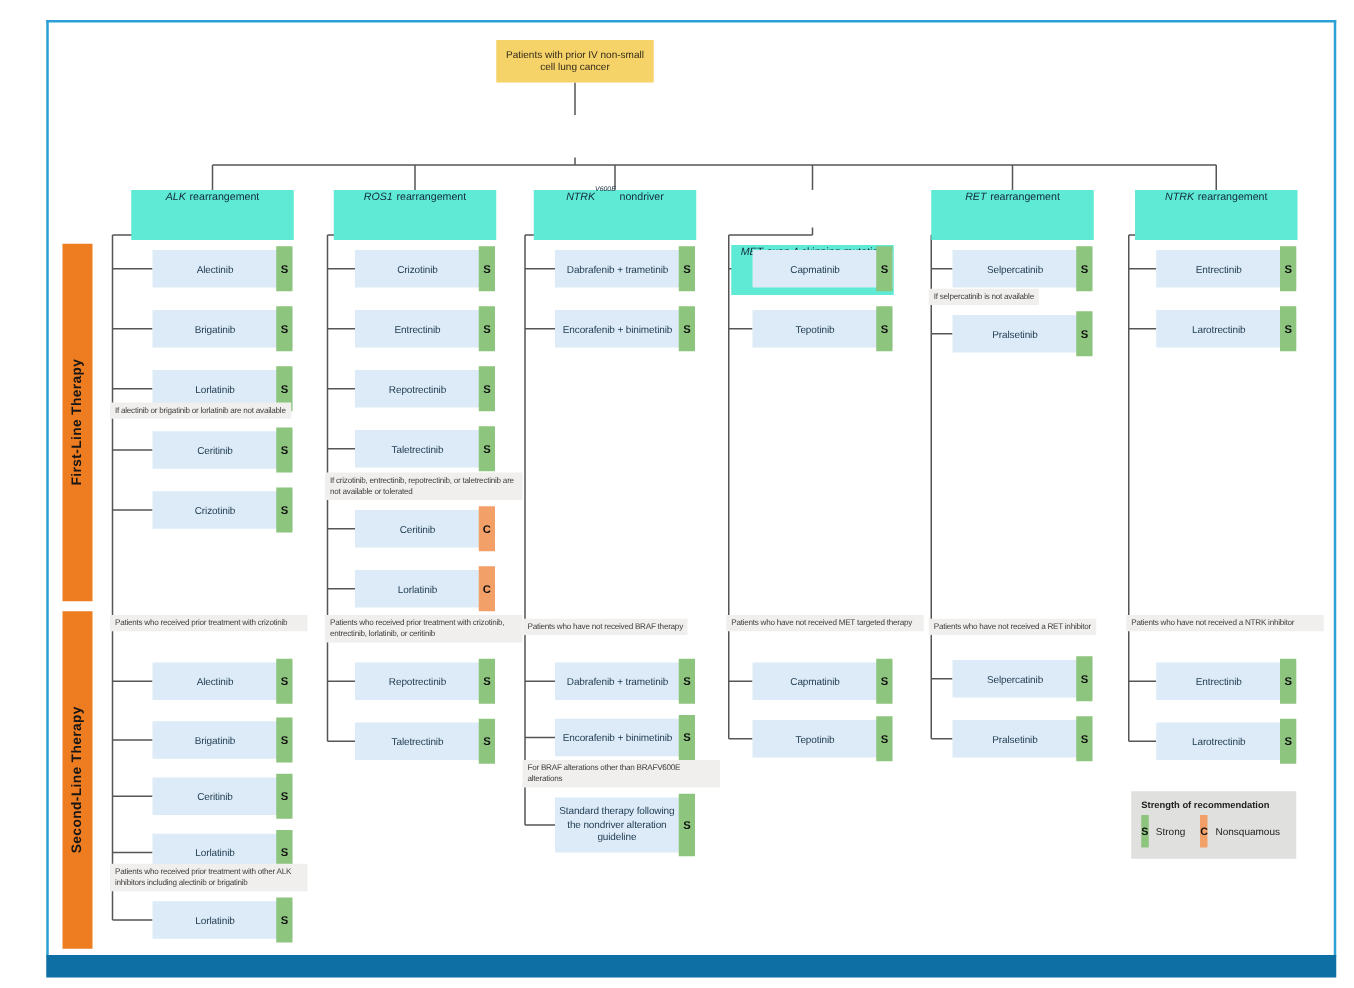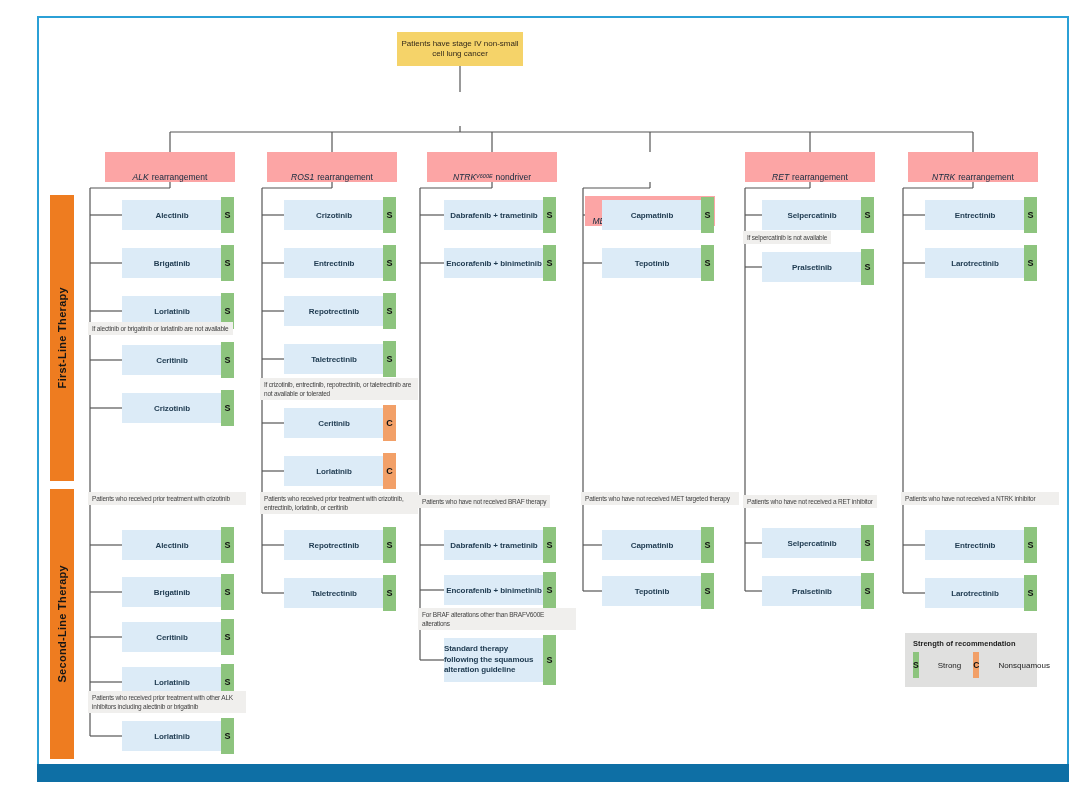--- a/index.html
+++ b/index.html
@@ -6,47 +6,47 @@
   .page{position:relative;width:1083px;height:790px;background:#fff;overflow:hidden;
         font-family:"Liberation Sans",sans-serif;}
   .frame{position:absolute;left:37px;top:16px;width:1032px;height:749px;
          border:2px solid #2ba0d6;border-bottom:none;box-sizing:border-box;}
   .bbar{position:absolute;left:37px;top:764px;width:1032px;height:18px;background:#0e6fa5;}
   #lines{position:absolute;left:0;top:0;width:1083px;height:790px;}
   .node{position:absolute;display:flex;align-items:center;justify-content:center;
         text-align:center;font-size:8px;line-height:1.3;padding:1px 3px;box-sizing:border-box;}
   .node.root{left:397px;top:32px;width:126px;height:34px;background:#f5d369;color:#33291a;}
   .node.subroot{left:392px;top:92px;width:136px;height:34px;background:#5b9bcc;color:#13293d;}
-  .colhead{position:absolute;width:130px;height:30px;background:#fca5a5;color:#13293d;
-           font-size:8.5px;display:flex;align-items:flex-end;justify-content:center;box-sizing:border-box;}
+  .colhead{position:absolute;width:130px;height:40px;background:#5eead4;color:#13293d;
+           font-size:8.5px;display:flex;align-items:flex-start;justify-content:center;box-sizing:border-box;}
   .colhead .g{font-style:italic;}
   .colhead .sup{font-style:italic;font-size:5.5px;position:relative;top:-3px;}
   .colhead .r{margin-left:3px;}
   .drug{position:absolute;background:#dcebf7;display:flex;align-items:center;justify-content:center;
         color:#1e3a50;font-size:8px;letter-spacing:-0.1px;box-sizing:border-box;}
-  .drug .lbl{padding-right:12px;text-align:left;white-space:nowrap;font-weight:bold;}
+  .drug .lbl{padding-right:12px;text-align:center;white-space:nowrap;}
   .drug.tall .lbl{white-space:normal;line-height:1.3;padding-right:13px;}
   .tag{position:absolute;right:0;width:13px;display:flex;align-items:center;justify-content:center;
        font-weight:bold;font-size:9px;color:#111;}
   .tag.s{background:#8dc47e;}
   .tag.c{background:#f2a068;}
   .note{position:absolute;background:#f0efed;color:#3f3f3f;font-size:6.5px;letter-spacing:-0.2px;
         line-height:1.4;padding:2px 4px;width:158px;box-sizing:border-box;z-index:2;}
   .note.one{width:auto;white-space:nowrap;}
   .sidebar{position:absolute;left:50px;width:24px;background:#ee7c20;
            display:flex;align-items:center;justify-content:center;}
   .sidebar span{writing-mode:vertical-rl;transform:rotate(180deg);font-weight:bold;
                 font-size:11px;color:#161616;letter-spacing:0.3px;white-space:nowrap;}
   .legend{position:absolute;left:905px;top:633px;width:132px;height:54px;background:#e0e0df;
           padding:6px 8px;box-sizing:border-box;z-index:2;}
   .legend-title{font-size:7.5px;font-weight:bold;color:#222;}
   .legend-row{display:flex;align-items:center;margin-top:4px;}
   .lswatch{width:12px;height:26px;display:flex;align-items:center;justify-content:center;
            font-weight:bold;font-size:8.5px;color:#111;}
-  .llabel{font-size:8px;color:#222;margin-left:19px;margin-right:12px;}
+  .llabel{font-size:8px;color:#222;margin-left:6px;margin-right:12px;}
 </style>
 </head>
 <body>
 
 <div class="page">
   <div class="frame"></div>
   <div class="bbar"></div>
   <svg id="lines">
       <line x1="460" y1="66" x2="460" y2="92" stroke="#555" stroke-width="1.2"></line>
       <line x1="460" y1="126" x2="460" y2="132" stroke="#555" stroke-width="1.2"></line>
@@ -106,21 +106,21 @@
       <line x1="973" y1="182" x2="973" y2="188" stroke="#555" stroke-width="1.2"></line>
       <line x1="903" y1="188" x2="973" y2="188" stroke="#555" stroke-width="1.2"></line>
       <line x1="903" y1="215" x2="925" y2="215" stroke="#555" stroke-width="1.2"></line>
       <line x1="903" y1="263" x2="925" y2="263" stroke="#555" stroke-width="1.2"></line>
       <line x1="903" y1="545" x2="925" y2="545" stroke="#555" stroke-width="1.2"></line>
       <line x1="903" y1="593" x2="925" y2="593" stroke="#555" stroke-width="1.2"></line>
       <line x1="903" y1="188" x2="903" y2="593" stroke="#555" stroke-width="1.2"></line>
     </svg>
 
   <div class="node root">
-    <span>Patients have stage IV non-small cell lung cancer</span>
+    <span>Patients with prior IV non-small cell lung cancer</span>
   </div>
 
   <div class="sidebar" style="top:195px;height:286px;">
     <span>First-Line Therapy</span>
   </div>
   <div class="sidebar" style="top:489px;height:270px;">
     <span>Second-Line Therapy</span>
   </div>
 
   <div id="columns">
@@ -226,21 +226,21 @@
       <div class="drug" style="left: 444px; top: 530px; width: 112px; height: 30px;">
         <span class="lbl">Dabrafenib + trametinib</span>
         <span class="tag s" style="top: -3px; height: 36px;">S</span>
       </div>
       <div class="drug" style="left: 444px; top: 575px; width: 112px; height: 30px;">
         <span class="lbl">Encorafenib + binimetinib</span>
         <span class="tag s" style="top: -3px; height: 36px;">S</span>
       </div>
       <div class="note" style="left: 418px; top: 608px;">For BRAF alterations other than BRAFV600E alterations</div>
       <div class="drug tall" style="left: 444px; top: 638px; width: 112px; height: 44px;">
-        <span class="lbl">Standard therapy following the squamous alteration guideline</span>
+        <span class="lbl">Standard therapy following the nondriver alteration guideline</span>
         <span class="tag s" style="top: -3px; height: 50px;">S</span>
       </div>
       <div class="colhead" style="left: 585px; top: 152px; margin-top: 44px;">
         <span class="g">MET</span>
         <span class="r">exon 4 skipping mutation</span>
       </div>
       <div class="drug" style="left: 602px; top: 200px; width: 112px; height: 30px;">
         <span class="lbl">Capmatinib</span>
         <span class="tag s" style="top: -3px; height: 36px;">S</span>
       </div>

